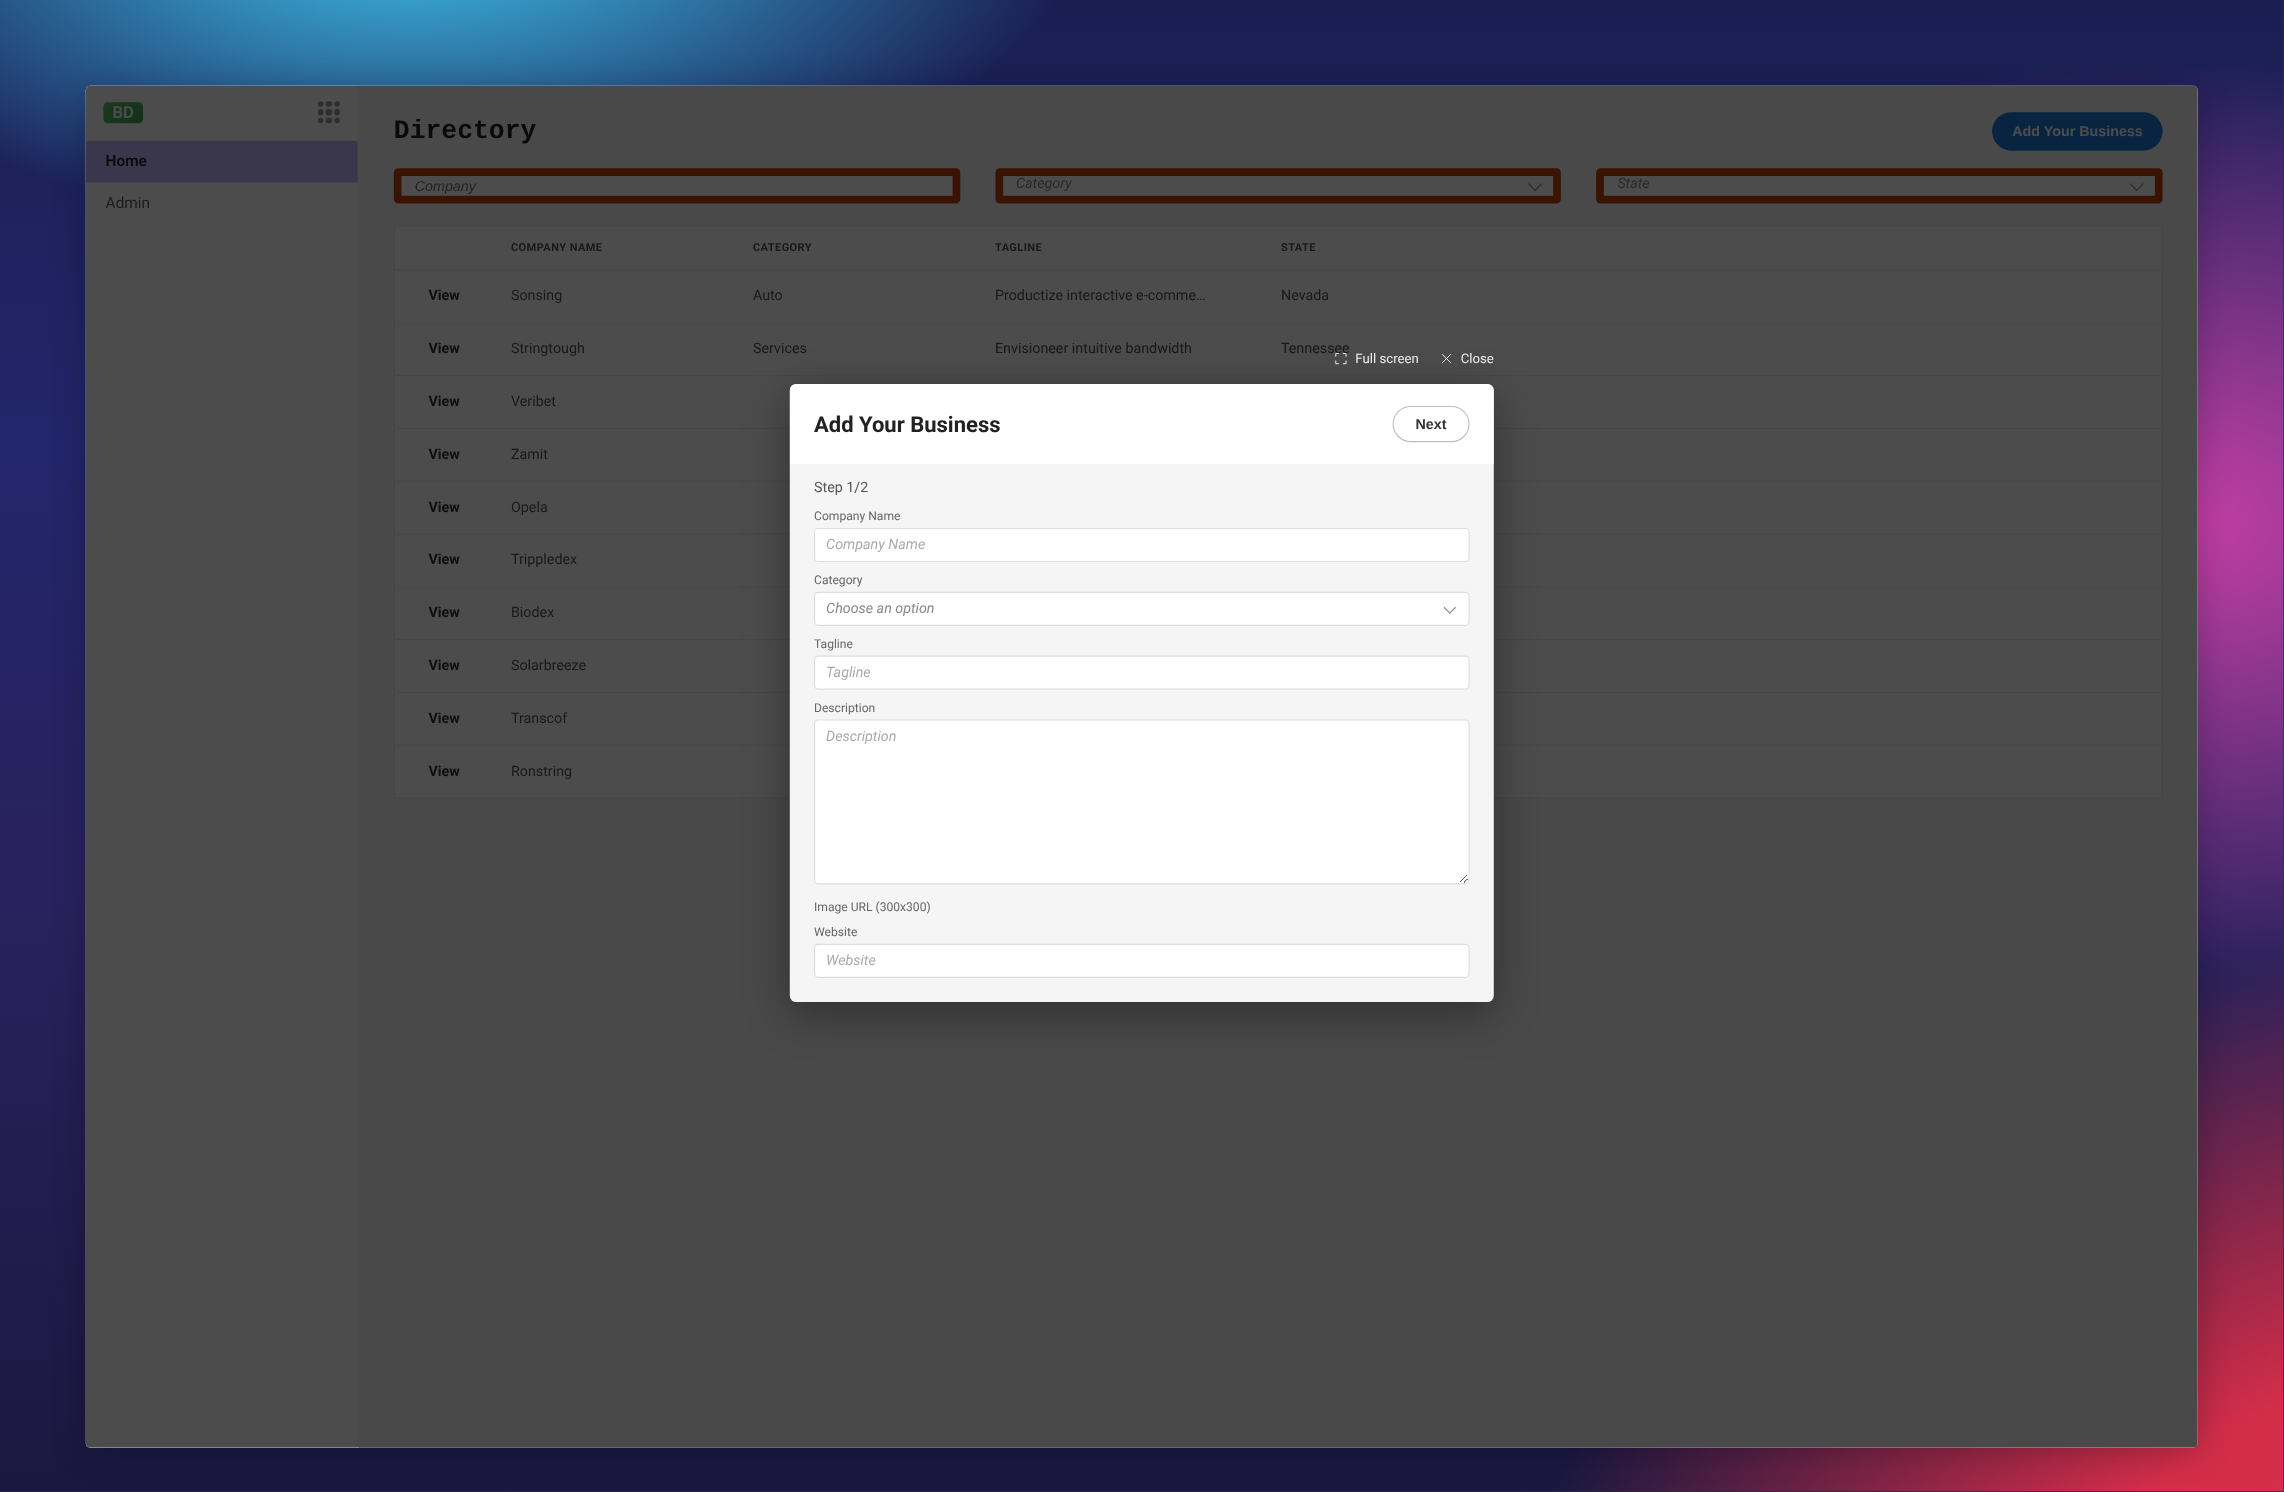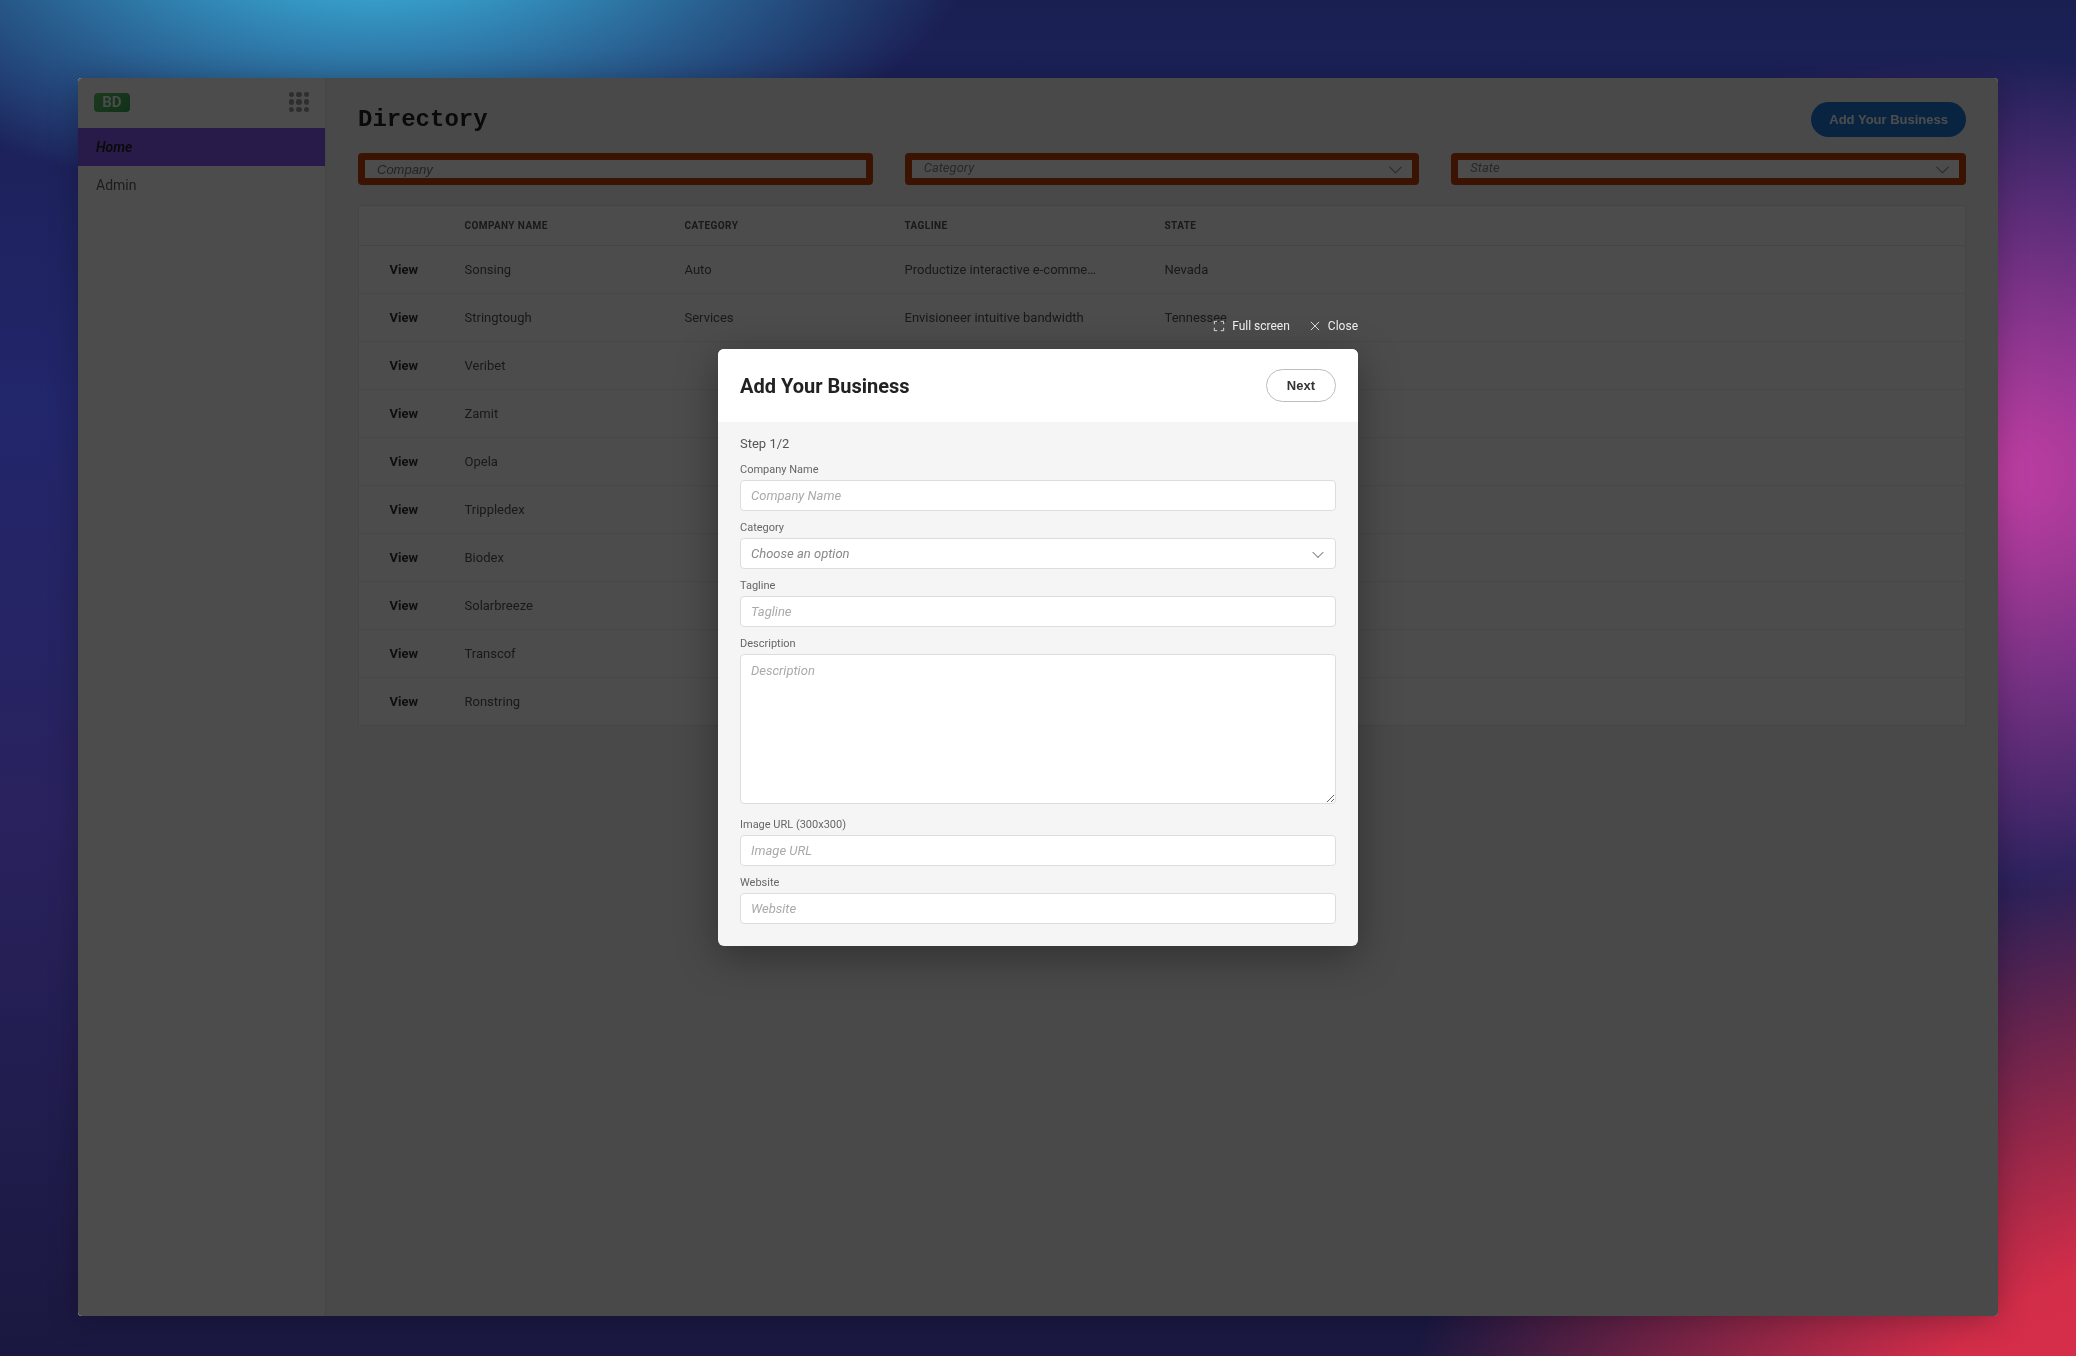--- a/index.html
+++ b/index.html
@@ -69,22 +69,21 @@
   }
   .nav-item {
     padding: 11px 18px;
     font-size: 14px;
     color: #5e5e5e;
     cursor: pointer;
   }
   .nav-item.active {
     color: #222;
     font-weight: 600;
-    background: #8b5cf6;
-    font-style: italic;
+    background: #c4b5fd;
   }
 
   
   .main {
     flex: 1;
     padding: 24px 32px;
     overflow: auto;
     position: relative;
   }
   .page-header {
@@ -452,21 +451,20 @@
         <input class="form-control" placeholder="Tagline" style="">
       </div>
 
       <div class="form-group">
         <label class="form-label">Description</label>
         <textarea class="form-control" placeholder="Description" style=""></textarea>
       </div>
 
       <div class="form-group">
         <label class="form-label">Image URL (300x300)</label>
-        <input class="form-control" placeholder="Image URL" style="">
       </div>
 
       <div class="form-group" style="margin-bottom:0">
         <label class="form-label">Website</label>
         <input class="form-control" placeholder="Website" style="">
       </div>
     </div>
   </div>
 </div>
 

